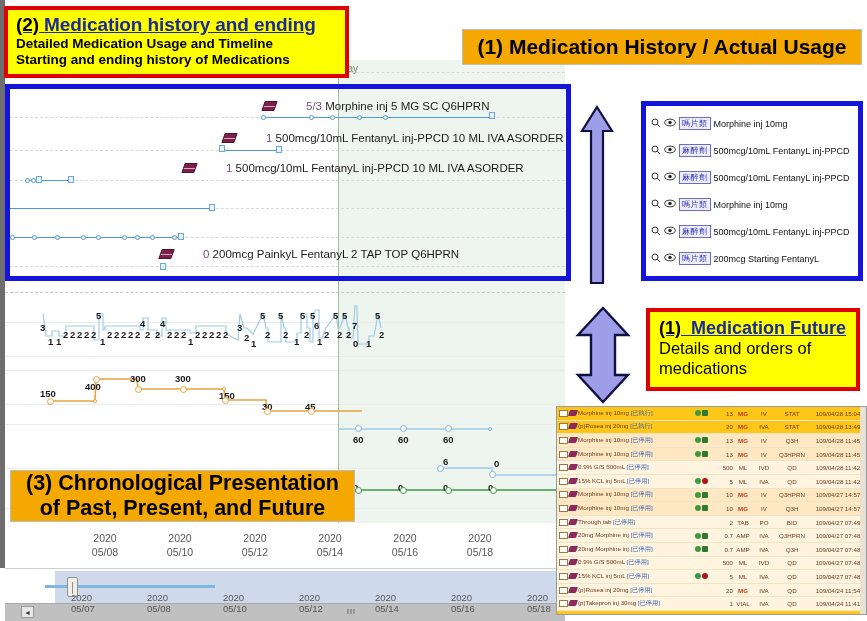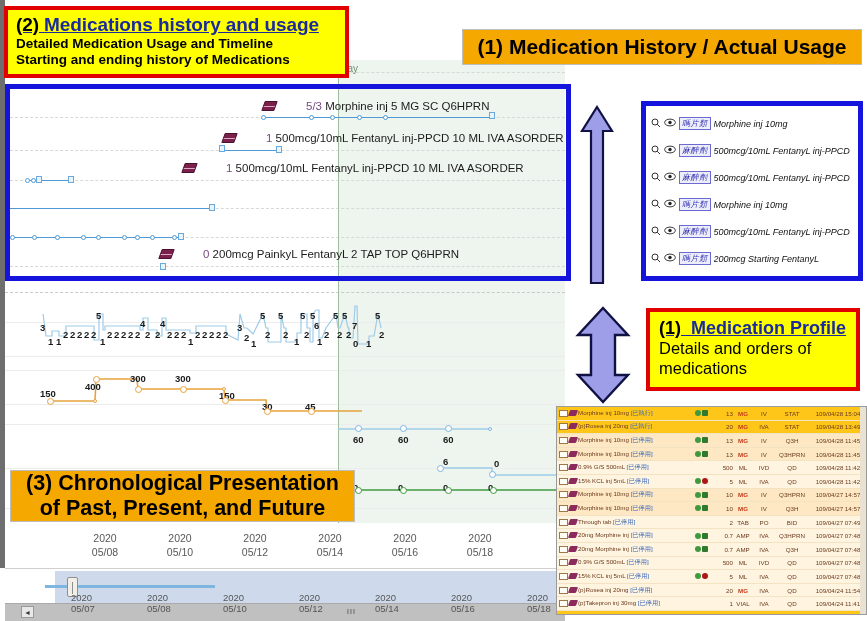--- a/index.html
+++ b/index.html
@@ -252,21 +252,20 @@
     position: absolute;
     top: 39px; font-size: 7px; color: #444; letter-spacing: 1px;
   }
 
   
   #orders-list {
     position: absolute;
     left: 648px; top: 108px; width: 208px; height: 166px;
     background: #ffffff;
     padding-top: 2px;
-    font-style: italic;
   }
   .order-item {
     display: flex;
     align-items: center;
     height: 27px;
     padding-left: 3px;
     gap: 3px;
     font-size: 9px;
     color: #111;
     white-space: nowrap;
@@ -915,27 +914,27 @@
     <polygon points="17,2 32,26 23,26 23,178 11,178 11,26 2,26" fill="#9d9de8" stroke="#111144" stroke-width="2.2"></polygon>
   </svg>
   <svg class="arrow" style="left:575px; top:305px; width:56px; height:100px;" viewBox="0 0 56 100">
     <polygon points="28,3 53,30 40,30 40,70 53,70 28,97 3,70 16,70 16,30 3,30" fill="#9d9de8" stroke="#111144" stroke-width="2.4"></polygon>
   </svg>
 
   <div class="blue-frame" id="frame-timeline"></div>
   <div class="blue-frame" id="frame-orders"></div>
 
   <div class="callout" id="callout-history">
-    <span class="c-title"><span class="paren">(2)</span> <span>Medications history and usage</span></span>
+    <span class="c-title"><span class="paren">(2)</span> <span>Medication history and ending</span></span>
     <span class="c-sub">Detailed Medication Usage and Timeline</span>
     <span class="c-sub">Starting and ending history of Medications</span>
   </div>
 
   <div class="callout" id="callout-profile">
-    <span class="c-title"><span class="paren">(1)</span>&nbsp; <span>Medication Profile</span></span>
+    <span class="c-title"><span class="paren">(1)</span>&nbsp; <span>Medication Future</span></span>
     <span class="c-sub">Details and orders of</span>
     <span class="c-sub">medications</span>
   </div>
 
   <div class="banner" id="banner-top">(1) Medication History / Actual Usage</div>
 
   <div class="banner" id="banner-chrono">
     <div>
       <div>(3) Chronological Presentation</div>
       <div>of Past, Present, and Future</div>

